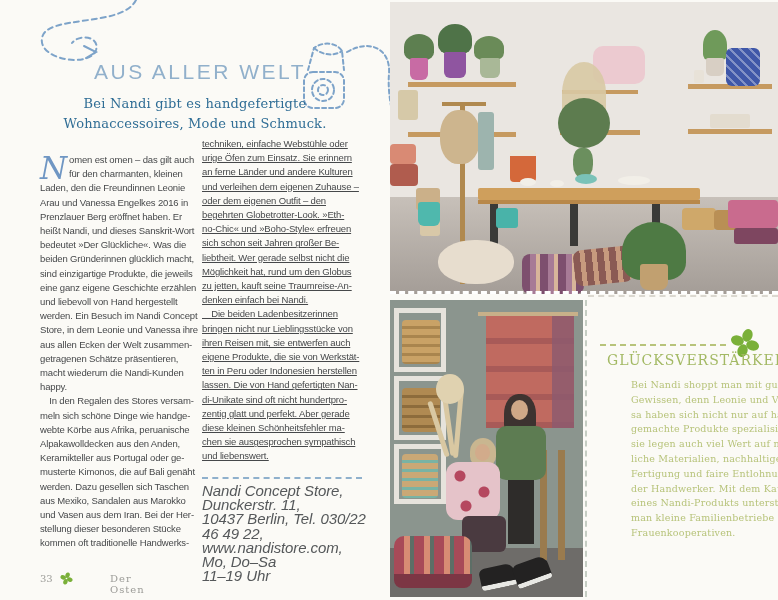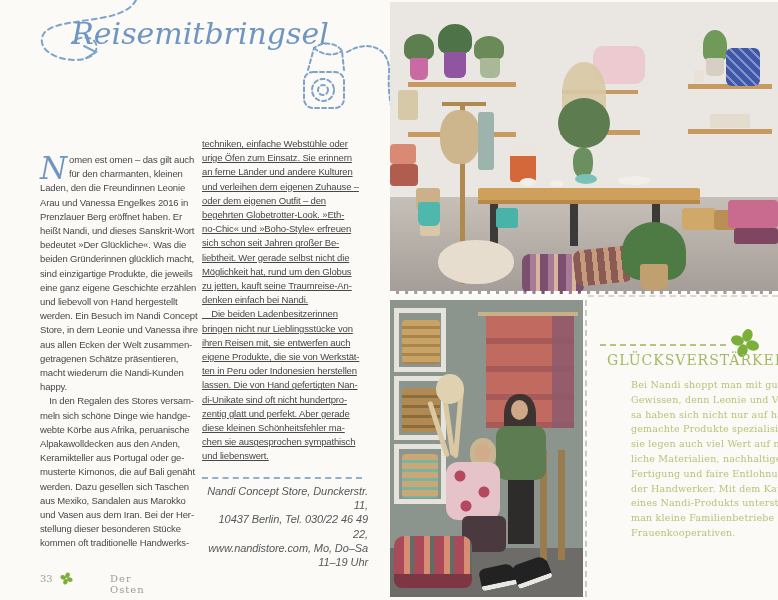--- a/index.html
+++ b/index.html
@@ -16,21 +16,21 @@
     font-family:"DejaVu Serif",serif;font-size:13px;line-height:20px;letter-spacing:.2px;color:var(--subtitle);}
 
   
   .col{font-size:9.5px;line-height:14.2px;letter-spacing:-0.15px;color:var(--body-text);white-space:pre;}
   .col1{left:40px;top:153px;width:158px;height:400px;}
   .col2{left:202px;top:137px;width:166px;height:340px;text-decoration:underline;}
   .dropcap{float:left;width:26px;height:27px;margin:1px 3px 0 0;
     font-family:"DejaVu Serif",serif;font-style:italic;font-size:31px;line-height:28px;color:var(--title-script);}
   .info-divider{left:202px;top:477px;width:160px;border-top:2px dashed #8fb0cc;}
   .info{left:202px;top:484px;width:166px;white-space:pre-line;font-style:italic;
-    font-size:11px;line-height:14.2px;letter-spacing:-0.1px;color:#55585a;text-align:right;}
+    font-size:15px;line-height:14.2px;letter-spacing:-0.1px;color:#55585a;}
 
   
   .photo-top{left:390px;top:2px;width:388px;height:292px;background:#eae6e1;overflow:hidden;}
   .photo-bottom{left:390px;top:300px;width:193px;height:297px;background:#8b958e;overflow:hidden;}
   .dash-photo-bottom-edge{left:390px;top:291px;width:388px;border-top:3px dashed #ffffff;}
   .dash-right-ext{left:588px;top:295px;width:190px;border-top:2px dashed #dbd8d0;}
   .dash-vertical{left:585px;top:300px;height:297px;border-left:2px dashed #c5cdc3;}
 
   
   .sidebar-dash{left:600px;top:344px;width:126px;border-top:2px dashed var(--sidebar-text);}
@@ -47,33 +47,35 @@
 </head>
 <body>
 
 <div class="page">
 
   <svg class="abs" style="left:18px;top:0;width:130px;height:72px;overflow:visible" viewBox="0 0 130 72">
     <path d="M118,0 C104,28 28,14 24,38 C20,60 72,68 78,50 C82,37 62,33 54,43" fill="none" stroke="var(--doodle)" stroke-width="2" stroke-dasharray="5,4" stroke-linecap="round"></path>
     <path d="M66,46 L78,52 L68,58" fill="none" stroke="var(--doodle)" stroke-width="2" stroke-linecap="round"></path>
   </svg>
 
-  <div class="abs title-script">Reisemitbringsel</div>
+  <div class="abs title-caps">AUS ALLER WELT</div>
 
   <svg class="abs" style="left:295px;top:36px;width:108px;height:108px;overflow:visible" viewBox="0 0 108 108">
     <g fill="none" stroke="var(--doodle)" stroke-width="2" stroke-dasharray="4,3" stroke-linecap="round">
       <rect x="9" y="36" width="40" height="36" rx="9"></rect>
       <circle cx="28" cy="54" r="11"></circle>
       <circle cx="28" cy="54" r="5"></circle>
       <path d="M13,34 L19,12 C30,4 43,8 47,15 L49,34"></path>
       <path d="M19,12 C28,20 40,20 47,15"></path>
       <path d="M52,16 C76,2 96,14 94,38 C92,62 100,88 105,106"></path>
     </g>
   </svg>
 
+  <div class="abs subtitle">Bei Nandi gibt es handgefertigte
+Wohnaccessoires, Mode und Schmuck.</div>
 
   <div class="abs col col1"><span class="dropcap">N</span><span>omen est omen – das gilt auch
 für den charmanten, kleinen
 Laden, den die Freundinnen Leonie
 Arau und Vanessa Engelkes 2016 in
 Prenzlauer Berg eröffnet haben. Er
 heißt Nandi, und dieses Sanskrit-Wort
 bedeutet »Der Glückliche«. Was die
 beiden Gründerinnen glücklich macht,
 sind einzigartige Produkte, die jeweils

